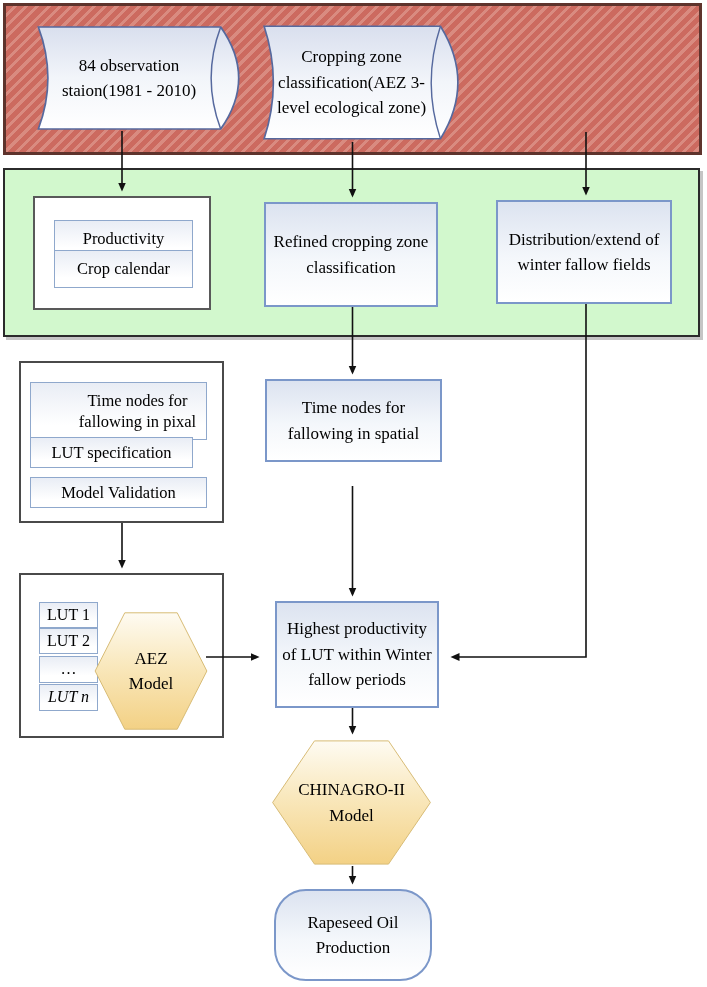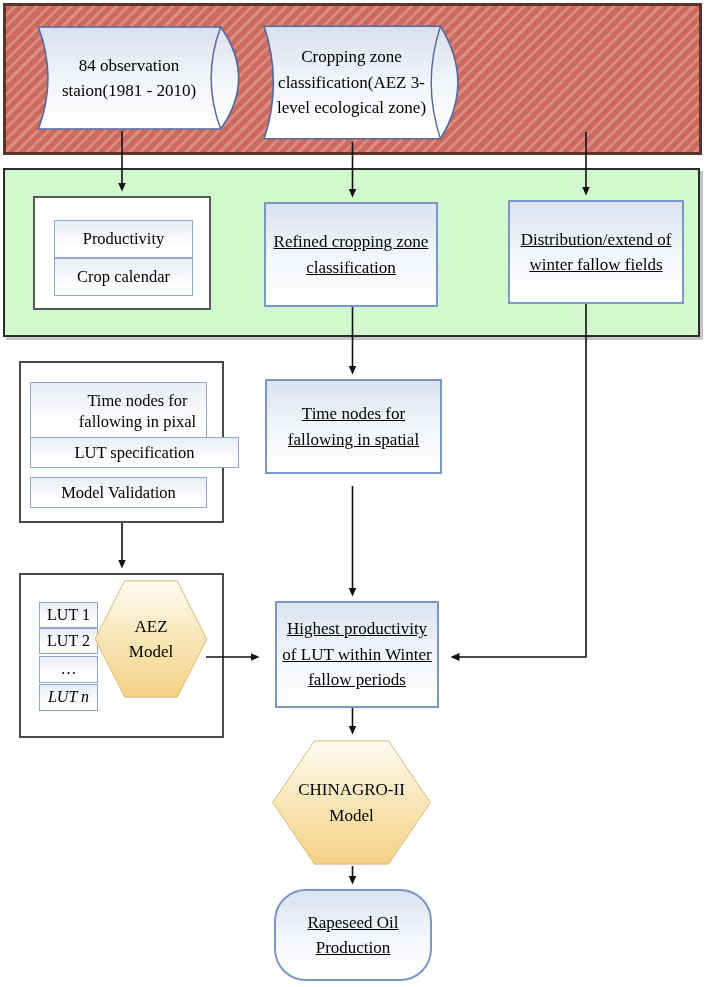--- a/index.html
+++ b/index.html
@@ -33,37 +33,37 @@
   .wires { position:absolute; left:0; top:0; z-index:5; pointer-events:none; }
 
   
   .node {
     display:flex; align-items:center; justify-content:center;
     text-align:center; z-index:10;
   }
   .rect-node {
     border:2px solid #7b97c9;
     background:linear-gradient(180deg,#dce3f0 0%,#f4f7fb 55%,#ffffff 100%);
-    font-size:17px; line-height:1.5; padding:16px 4px;text-decoration:underline;
+    font-size:17px; line-height:1.5; padding:16px 4px;
   }
   .small-box {
     border:1.5px solid #8fa8cc;
     background:linear-gradient(180deg,#e9edf5 0%,#ffffff 75%);
     font-size:16.5px; line-height:1.3; padding:1px 2px;
   }
   .n-refined      { left:264px; top:202px; width:174px; height:105px; }
-  .n-distribution { left:496px; top:200px; width:176px; height:104px;margin-left:12px; }
-  .n-spatial      { left:265px; top:379px; width:177px; height:95px; }
+  .n-distribution { left:496px; top:200px; width:176px; height:104px; }
+  .n-spatial      { left:265px; top:379px; width:177px; height:83px; }
   .n-highest      { left:275px; top:601px; width:164px; height:107px; }
   .n-rapeseed     { left:274px; top:889px; width:158px; height:92px;border-radius:32px; }
 
   .n-productivity { left:54px; top:220px; width:139px; height:38px; }
-  .n-calendar     { left:54px; top:258px; width:139px; height:38px; }
+  .n-calendar     { left:54px; top:250px; width:139px; height:38px; }
   .n-tnp          { left:30px; top:382px; width:177px; height:58px;padding-left:40px; }
-  .n-lutspec      { left:30px; top:437px; width:209px; height:31px; }
+  .n-lutspec      { left:30px; top:437px; width:163px; height:31px; }
   .n-modelval     { left:30px; top:477px; width:177px; height:31px; }
 
   .lut-box { left:31px; width:59px; height:26px; font-size:16px;margin-left:8px; }
   .n-lut1 { top:602px; } .n-lut2 { top:628px; }
   .n-lutd { top:656px; height:27px; } .n-lutn { top:684px; height:27px;font-style:italic; }
 
   
   .cyl { z-index:10; }
   .cyl svg { position:absolute; inset:0; width:100%; height:100%; }
   .cyl-label {
@@ -75,21 +75,21 @@
   .cyl-3 { left:489px; top:24px; width:206px; height:108px; }
 
   
   .hex { z-index:10; }
   .hex svg { position:absolute; inset:0; width:100%; height:100%; }
   .hex-label {
     position:absolute; inset:0; display:flex; flex-direction:column;
     align-items:center; justify-content:center; text-align:center;
     font-size:17px; line-height:1.5;
   }
-  .hex-aez      { left:94px;  top:579px; width:114px; height:120px; }
+  .hex-aez      { left:94px;  top:611px; width:114px; height:120px; }
   .hex-chinagro { left:271px; top:739px; width:161px; height:127px; font-size:16px; }
 </style>
 </head>
 <body>
 
 <div class="stage">
 
   <div class="abs band-red"></div>
   <div class="abs band-green"></div>
 

